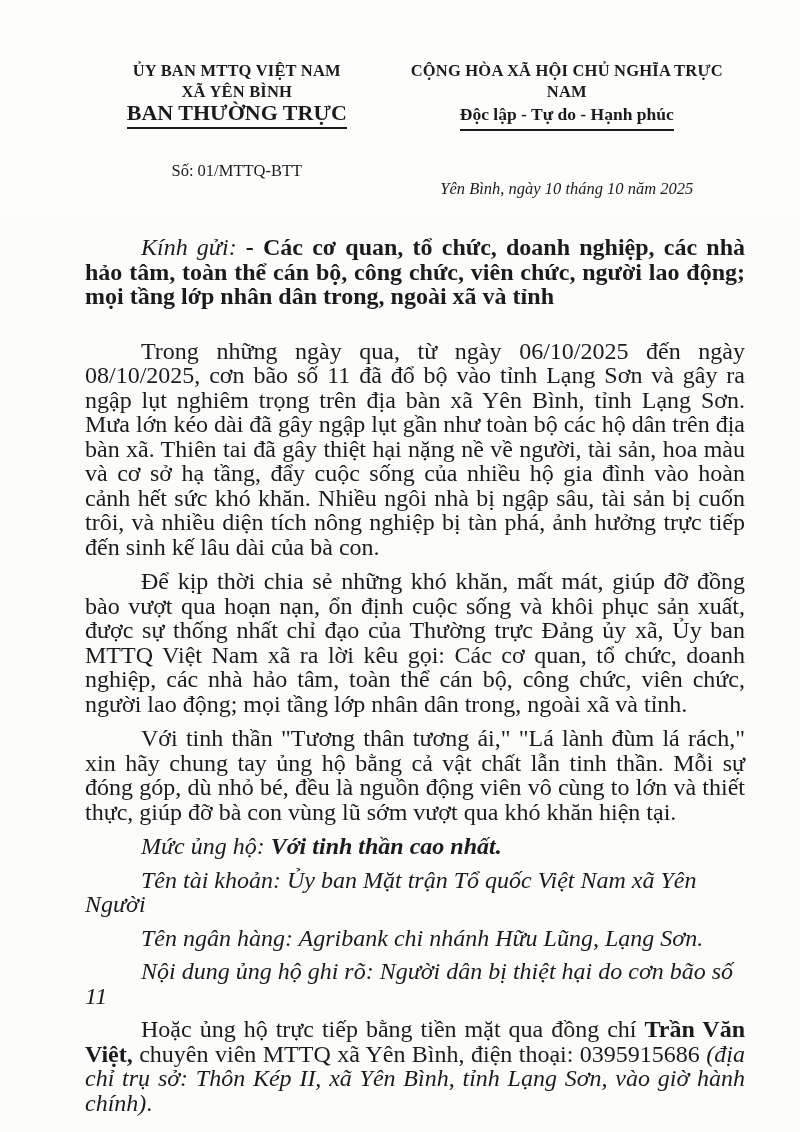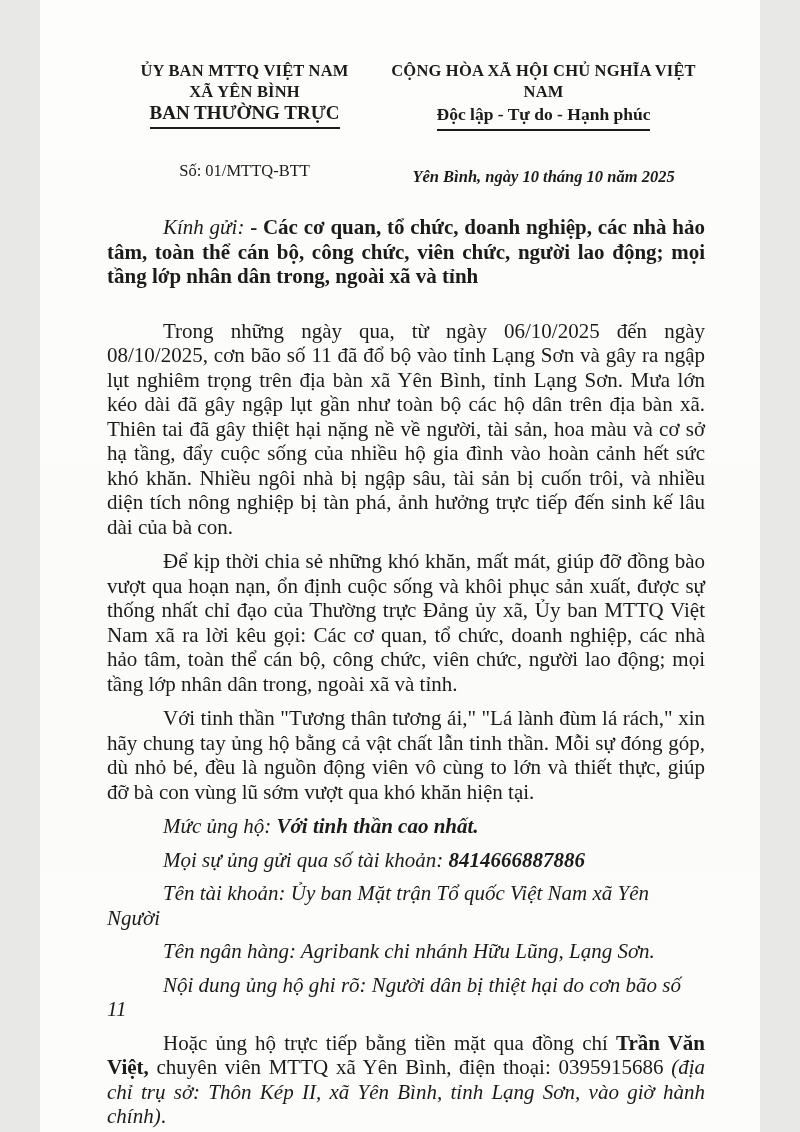--- a/index.html
+++ b/index.html
@@ -3,27 +3,27 @@
 <meta charset="utf-8">
 <style>
   html, body {
     margin: 0;
     padding: 0;
     background: #e8e8e6;
     font-family: "Liberation Serif", "DejaVu Serif", serif;
   }
   .paper {
     position: relative;
-    width: 720px;
+    width: 800px;
     height: 1132px;
     margin: 0 auto;
     background: linear-gradient(180deg, #fdfdfc 0%, #fbfbf9 55%, #fcfcfa 100%);
     color: #1b1b1b;
     box-sizing: border-box;
-    padding: 60px 55px 30px 67px;
+    padding: 60px 55px 30px 85px;
     overflow: hidden;
   }
   
   .doc-header {
     display: flex;
     align-items: flex-start;
   }
   .hdr-left {
     width: 46%;
     text-align: center;
@@ -34,42 +34,42 @@
   }
   .hdr-line {
     font-weight: bold;
     font-size: 16.5px;
     line-height: 21px;
     letter-spacing: 0.2px;
   }
   .hdr-org3 {
     display: inline-block;
     font-weight: bold;
-    font-size: 19px;
+    font-size: 22px;
     line-height: 22px;
     padding-bottom: 3px;
     border-bottom: 2px solid #1b1b1b;
   }
   .doc-number {
     margin-top: 32px;
     font-size: 16.5px;
     font-weight: normal;
   }
   .motto {
     display: inline-block;
     font-weight: bold;
     font-size: 17.5px;
     line-height: 24px;
     padding-bottom: 3px;
     border-bottom: 2px solid #1b1b1b;
   }
   .date-line {
-    margin-top: 36px;
+    margin-top: 48px;
     font-size: 16.5px;
-    font-weight: bold;
+    font-weight: normal;
     font-style: italic;
   }
   
   .title-block {
     margin-top: 54px;
     text-align: center;
   }
   .title-main {
     font-size: 21px;
     font-weight: bold;
@@ -77,22 +77,22 @@
     margin: 0;
   }
   .title-sub {
     font-size: 17.5px;
     font-weight: bold;
     line-height: 25px;
     margin: 4px 0 0 0;
   }
   
   .body-text {
-    margin-top: 28px;
-    font-size: 21px;
+    margin-top: 36px;
+    font-size: 24px;
   }
   p.para {
     margin: 0 0 10px 0;
     text-align: justify;
     text-indent: 56px;
     line-height: 24.5px;
   }
   p.salutation {
     margin-bottom: 30px;
   }
@@ -114,40 +114,39 @@
 <div class="paper">
 
   <div class="doc-header">
     <div class="hdr-left">
       <div class="hdr-line">ỦY BAN MTTQ VIỆT NAM</div>
       <div class="hdr-line">XÃ YÊN BÌNH</div>
       <div><span class="hdr-org3">BAN THƯỜNG TRỰC</span></div>
       <div class="doc-number">Số: 01/MTTQ-BTT</div>
     </div>
     <div class="hdr-right">
-      <div class="hdr-line">CỘNG HÒA XÃ HỘI CHỦ NGHĨA VIỆT NAM</div>
+      <div class="hdr-line">CỘNG HÒA XÃ HỘI CHỦ NGHĨA TRỰC NAM</div>
       <div><span class="motto">Độc lập - Tự do - Hạnh phúc</span></div>
       <div class="date-line">Yên Bình, ngày 10 tháng 10 năm 2025</div>
     </div>
   </div>
 
 
   <div class="body-text">
 
     <p class="para salutation"><span class="it">Kính gửi:</span><span class="b"> - Các cơ quan, tổ chức, doanh nghiệp, các nhà hảo tâm, toàn thể cán bộ, công chức, viên chức, người lao động; mọi tầng lớp nhân dân trong, ngoài xã và tỉnh</span></p>
 
     <p class="para">Trong những ngày qua, từ ngày 06/10/2025 đến ngày 08/10/2025, cơn bão số 11 đã đổ bộ vào tỉnh Lạng Sơn và gây ra ngập lụt nghiêm trọng trên địa bàn xã Yên Bình, tỉnh Lạng Sơn. Mưa lớn kéo dài đã gây ngập lụt gần như toàn bộ các hộ dân trên địa bàn xã. Thiên tai đã gây thiệt hại nặng nề về người, tài sản, hoa màu và cơ sở hạ tầng, đẩy cuộc sống của nhiều hộ gia đình vào hoàn cảnh hết sức khó khăn. Nhiều ngôi nhà bị ngập sâu, tài sản bị cuốn trôi, và nhiều diện tích nông nghiệp bị tàn phá, ảnh hưởng trực tiếp đến sinh kế lâu dài của bà con.</p>
 
     <p class="para">Để kịp thời chia sẻ những khó khăn, mất mát, giúp đỡ đồng bào vượt qua hoạn nạn, ổn định cuộc sống và khôi phục sản xuất, được sự thống nhất chỉ đạo của Thường trực Đảng ủy xã, Ủy ban MTTQ Việt Nam xã ra lời kêu gọi: Các cơ quan, tổ chức, doanh nghiệp, các nhà hảo tâm, toàn thể cán bộ, công chức, viên chức, người lao động; mọi tầng lớp nhân dân trong, ngoài xã và tỉnh.</p>
 
     <p class="para">Với tinh thần "Tương thân tương ái," "Lá lành đùm lá rách," xin hãy chung tay ủng hộ bằng cả vật chất lẫn tinh thần. Mỗi sự đóng góp, dù nhỏ bé, đều là nguồn động viên vô cùng to lớn và thiết thực, giúp đỡ bà con vùng lũ sớm vượt qua khó khăn hiện tại.</p>
 
     <p class="line-item"><span>Mức ủng hộ: </span><span class="b">Với tinh thần cao nhất.</span></p>
 
-    <p class="line-item"><span>Mọi sự ủng gửi qua số tài khoản: </span><span class="b">8414666887886</span></p>
 
     <p class="line-item">Tên tài khoản: Ủy ban Mặt trận Tổ quốc Việt Nam xã Yên Người</p>
 
     <p class="line-item">Tên ngân hàng: Agribank chi nhánh Hữu Lũng, Lạng Sơn.</p>
 
     <p class="line-item">Nội dung ủng hộ ghi rõ: Người dân bị thiệt hại do cơn bão số 11</p>
 
     <p class="para contact"><span>Hoặc ủng hộ trực tiếp bằng tiền mặt qua đồng chí </span><span class="b">Trần Văn Việt,</span><span> chuyên viên MTTQ xã Yên Bình, điện thoại: 0395915686 </span><span class="it">(địa chỉ trụ sở: Thôn Kép II, xã Yên Bình, tỉnh Lạng Sơn, vào giờ hành chính)</span><span>.</span></p>
 
   </div>

